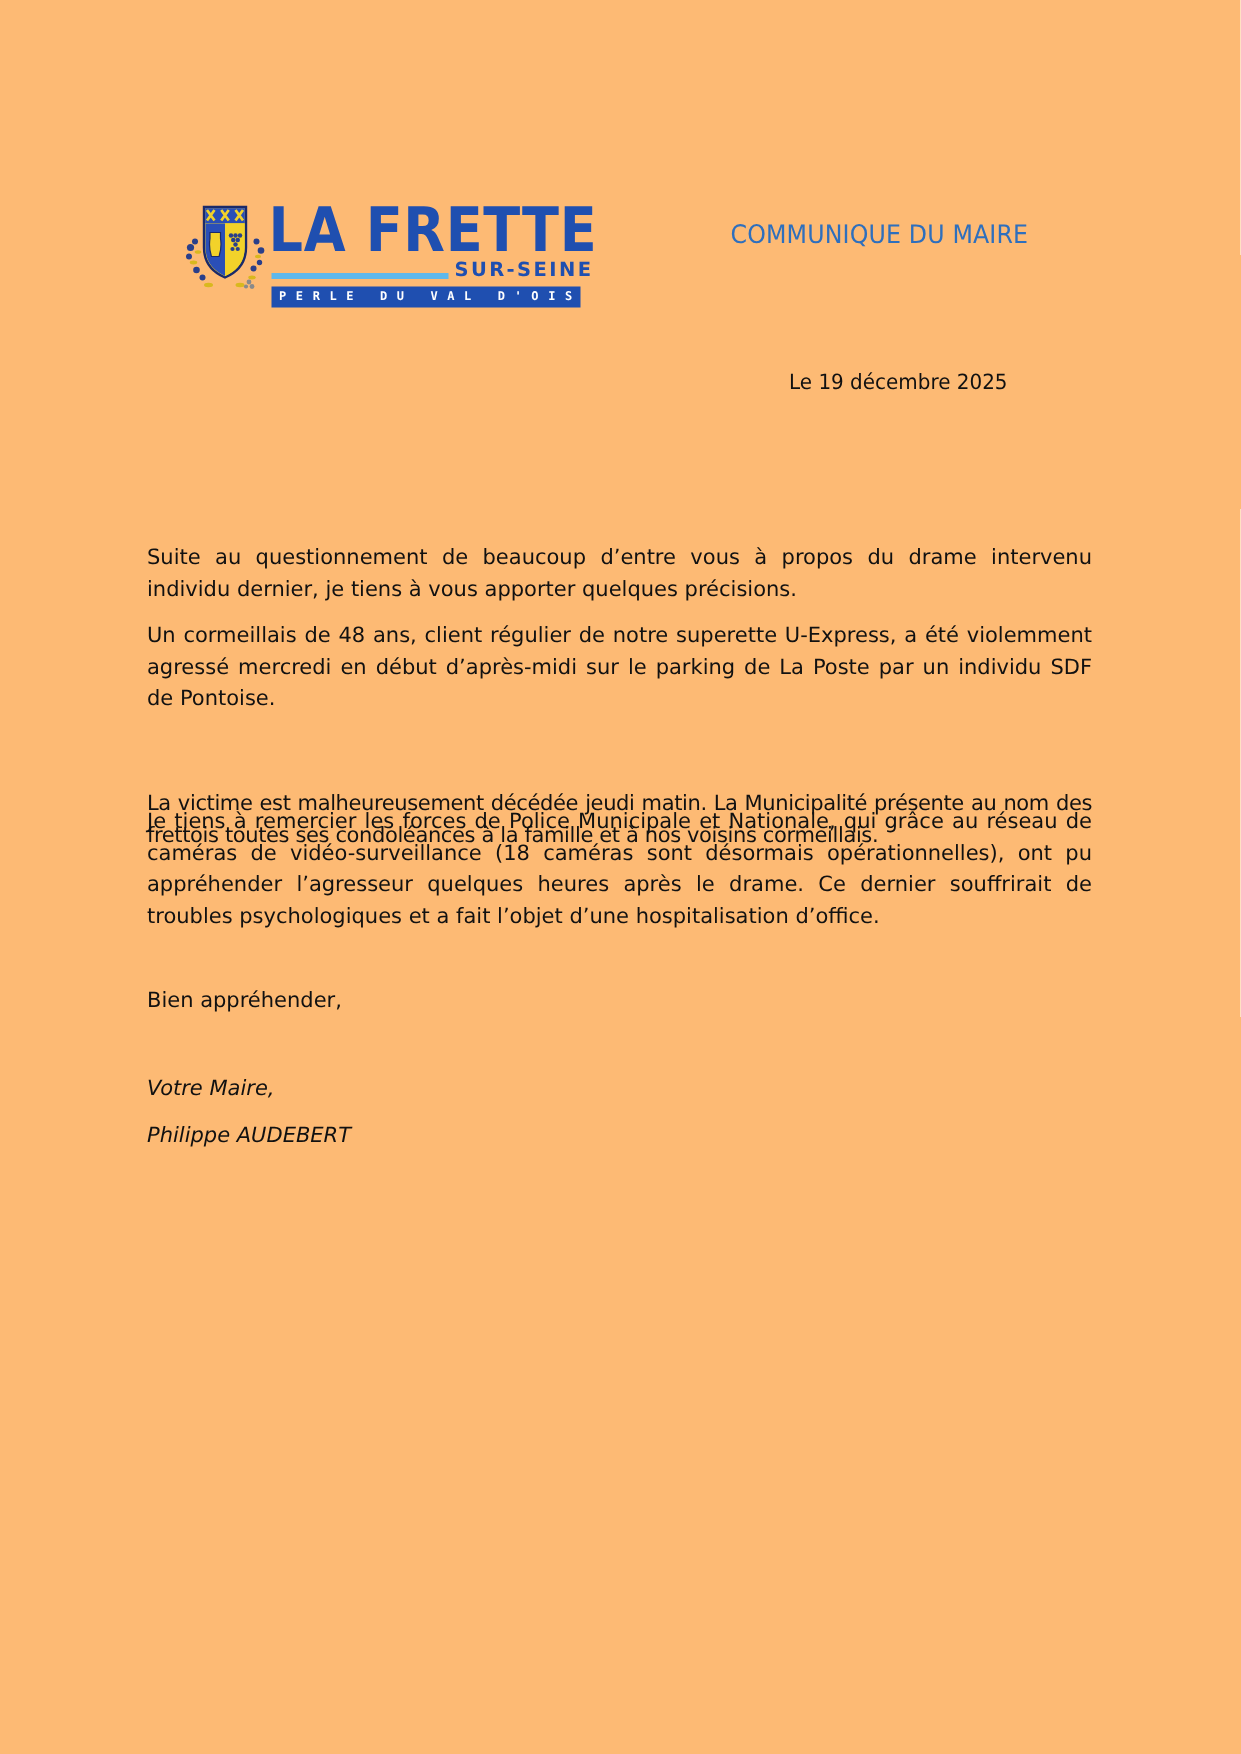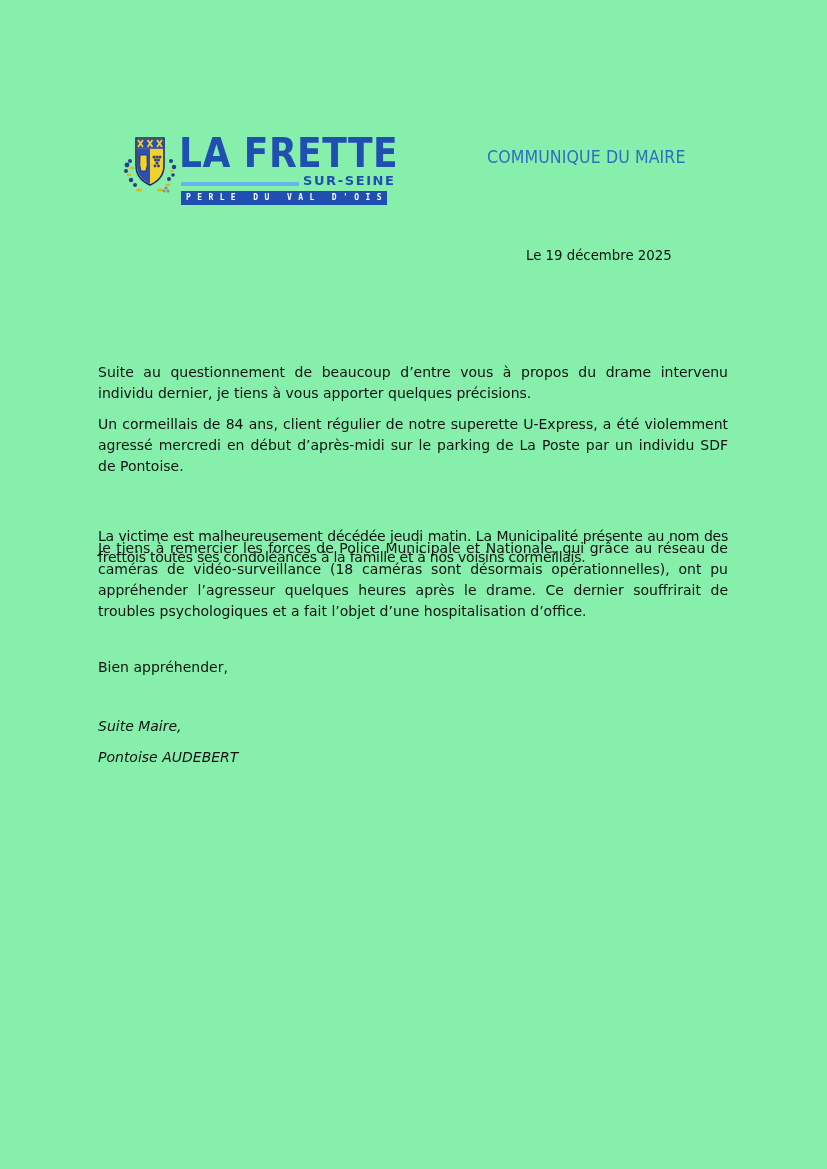--- a/index.html
+++ b/index.html
@@ -3,21 +3,21 @@
   <meta charset="utf-8">
   <style>
     * { margin: 0; padding: 0; box-sizing: border-box; }
     html, body { width: 827px; height: 1169px; background: #ffffff; }
     body {
       position: relative;
       font-family: "DejaVu Sans", sans-serif;
       color: #111111;
       overflow: hidden;
     }
-    .page { position: absolute; left: 0; top: 0; width: 827px; height: 1169px; background: #86efac; }
+    .page { position: absolute; left: 0; top: 0; width: 827px; height: 1169px; background: #fdba74; }
 
     
     .logo { position: absolute; left: 122px; top: 135px; width: 268px; height: 75px; }
     .crest { position: absolute; left: 0; top: 0; width: 56px; height: 62px; }
     .logo-title {
       position: absolute; left: 57px; top: -4px;
       font-family: "DejaVu Sans", sans-serif; font-weight: bold;
       font-size: 41px; letter-spacing: 0.5px; color: #1f4fb0;
       line-height: 44px; white-space: nowrap;
       transform: scaleX(0.88); transform-origin: left top;
@@ -133,22 +133,22 @@
     <div class="logo-sub">SUR-SEINE</div>
     <div class="logo-band">PERLE DU VAL D'OISE</div>
   </div>
 
   <div class="header-title">COMMUNIQUE DU MAIRE</div>
 
   <div class="date-line">Le 19 décembre 2025</div>
 
 
   <div class="text p1">Suite au questionnement de beaucoup d’entre vous à propos du drame intervenu individu dernier, je tiens à vous apporter quelques précisions.</div>
-  <div class="text p2">Un cormeillais de 84 ans, client régulier de notre superette U-Express, a été violemment agressé mercredi en début d’après-midi sur le parking de La Poste par un individu SDF de Pontoise.</div>
+  <div class="text p2">Un cormeillais de 48 ans, client régulier de notre superette U-Express, a été violemment agressé mercredi en début d’après-midi sur le parking de La Poste par un individu SDF de Pontoise.</div>
   <div class="text p3 narrow">La victime est malheureusement décédée jeudi matin. La Municipalité présente au nom des frettois toutes ses condoléances à la famille et à nos voisins cormeillais.</div>
   <div class="text p4">Je tiens à remercier les forces de Police Municipale et Nationale, qui grâce au réseau de caméras de vidéo-surveillance (18 caméras sont désormais opérationnelles), ont pu appréhender l’agresseur quelques heures après le drame. Ce dernier souffrirait de troubles psychologiques et a fait l’objet d’une hospitalisation d’office.</div>
 
   <div class="text closing">Bien appréhender,</div>
 
-  <div class="sig-title">Suite Maire,</div>
-  <div class="sig-name">Pontoise AUDEBERT</div>
+  <div class="sig-title">Votre Maire,</div>
+  <div class="sig-name">Philippe AUDEBERT</div>
 
 </div>
 
 </body></html>

